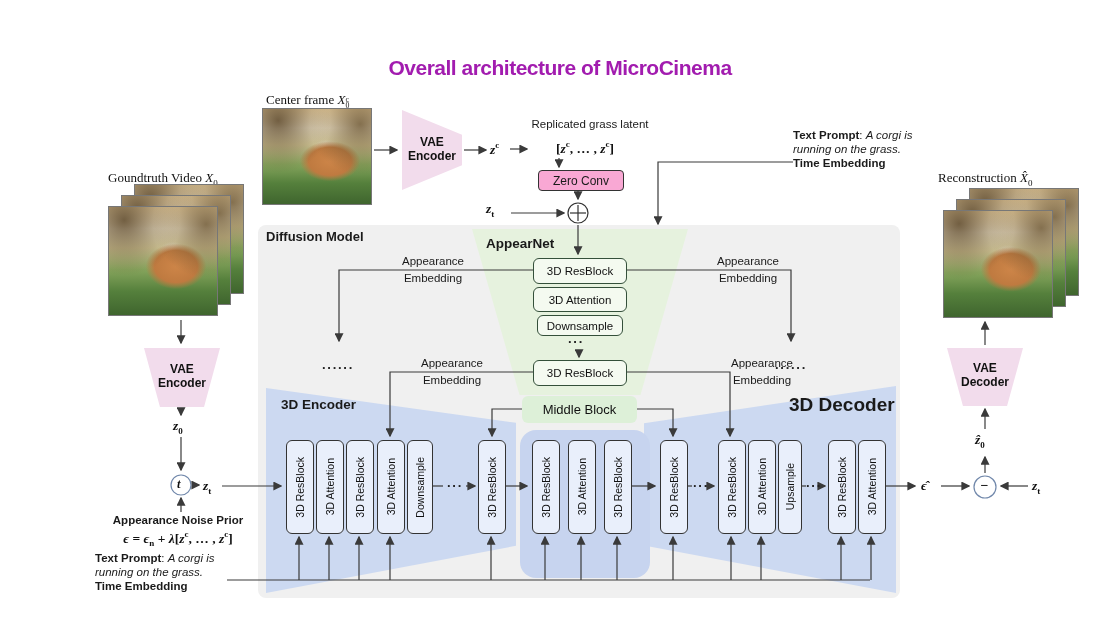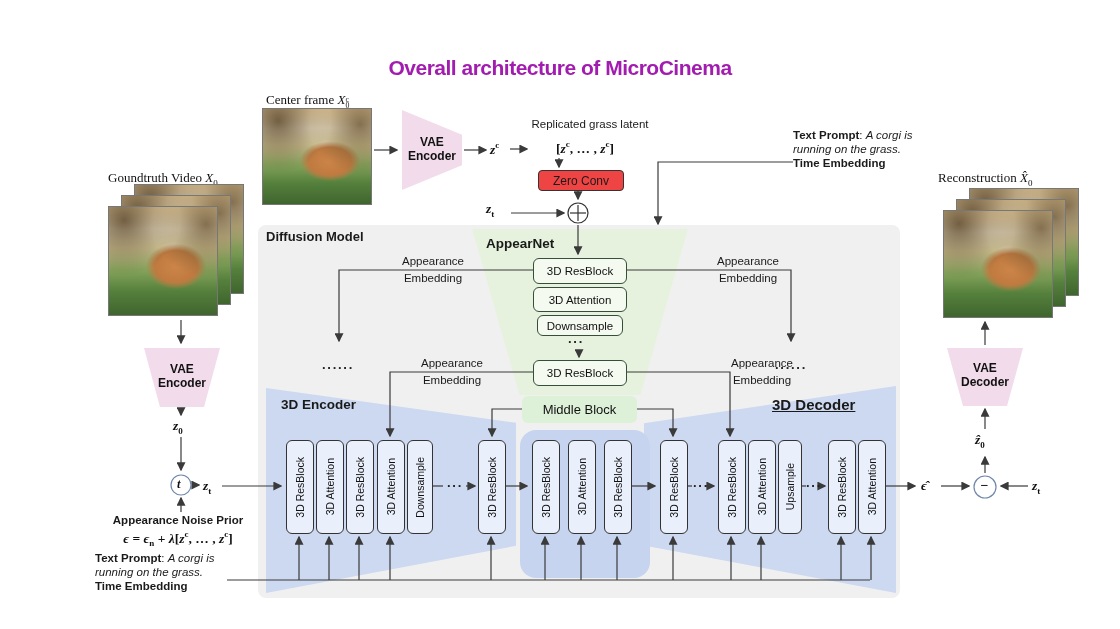--- a/index.html
+++ b/index.html
@@ -10,21 +10,21 @@
   .serif{font-family:"Liberation Serif",serif;font-size:13px;color:#111;}
   .mi{font-family:"Liberation Serif",serif;font-style:italic;font-weight:bold;font-size:13.5px;color:#111;}
   .mi sub,.mi sup{font-size:9px;font-style:normal;}
   .lbl{font-size:11.5px;color:#1a1a1a;line-height:14px;}
   .bold{font-weight:bold;}
   .trap{position:absolute;}
   .pink{background:#f2dcec;}
   .greentrap{background:#e6f2de;}
   .bluetrap{background:#ccd9f1;}
   .vae-txt{position:absolute;font-size:12px;font-weight:bold;text-align:center;line-height:14px;color:#111;}
-  .box{position:absolute;background:#ef4444;border:1.2px solid #333;border-radius:4px;
+  .box{position:absolute;background:#f9a8d4;border:1.2px solid #333;border-radius:4px;
        display:flex;align-items:center;justify-content:center;font-size:12px;}
   .gbox{position:absolute;background:#f4faf0;border:1.2px solid #34503a;border-radius:6px;
        display:flex;align-items:center;justify-content:center;font-size:11.5px;color:#111;}
   .ublock{position:absolute;width:26px;height:92px;background:#e9effb;border:1.2px solid #333;
        border-radius:6px;display:flex;align-items:center;justify-content:center;}
   .ublock span{writing-mode:vertical-rl;transform:rotate(180deg);font-size:10.5px;color:#111;white-space:nowrap;}
   .frame{position:absolute;border:1px solid #777;box-sizing:border-box;}
   .corgi{background:
     radial-gradient(circle at 14% 12%, rgba(92,72,44,.85), rgba(92,72,44,0) 42%),
     radial-gradient(circle at 90% 16%, rgba(104,82,48,.8), rgba(104,82,48,0) 40%),
@@ -216,21 +216,21 @@
     <span>Embedding</span>
   </div>
 
   <div class="abs dots" style="left:322px;top:360px;">······</div>
   <div class="abs dots" style="left:775px;top:360px;">······</div>
 
   <div class="abs" style="left:522px;top:396px;width:115px;height:27px;background:#ddf0d8;border-radius:6px;
        display:flex;align-items:center;justify-content:center;font-size:13px;color:#111;">Middle Block</div>
 
   <div class="abs lbl bold" style="left:281px;top:398px;font-size:13.5px;">3D Encoder</div>
-  <div class="abs lbl bold" style="left:772px;top:398px;font-size:15px;text-decoration:underline;">3D Decoder</div>
+  <div class="abs lbl bold" style="left:789px;top:398px;font-size:19px;">3D Decoder</div>
 
   <div class="ublock" style="left:286px;top:440px;">
       <span>3D ResBlock</span>
     </div>
   <div class="ublock" style="left:316px;top:440px;">
       <span>3D Attention</span>
     </div>
   <div class="ublock" style="left:346px;top:440px;">
       <span>3D ResBlock</span>
     </div>

